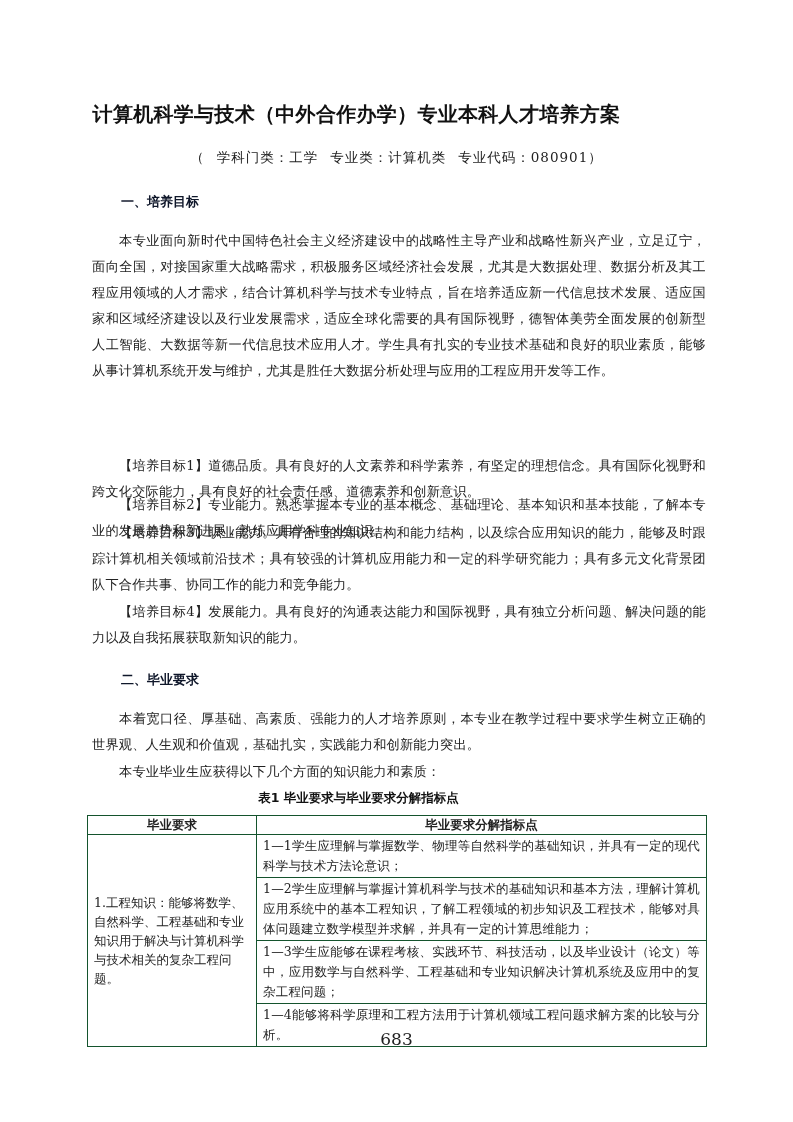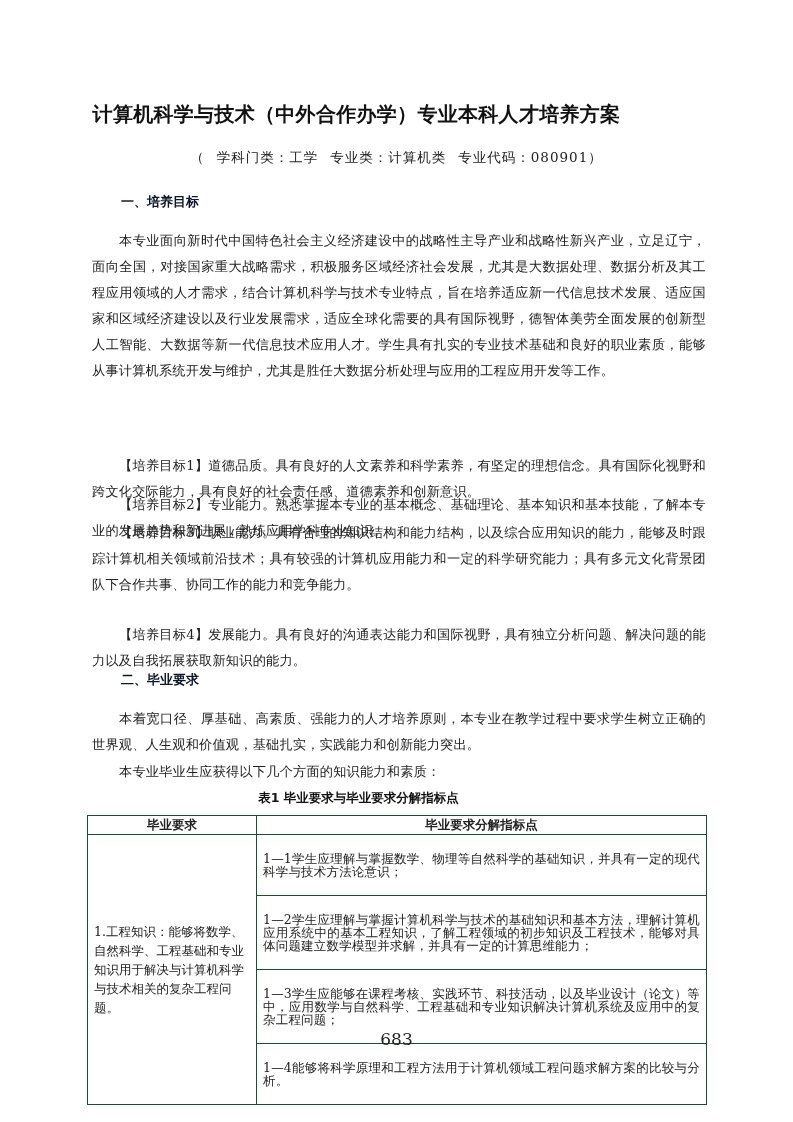--- a/index.html
+++ b/index.html
@@ -34,21 +34,21 @@
     }
     table.req {
       position: absolute; left: 87px; top: 815px; width: 620px;
       border-collapse: collapse; font-size: 12.5px; color: #222;
     }
     table.req th, table.req td { border: 1px solid #14532d; }
     table.req th {
       font-family: "DejaVu Sans", "Liberation Sans", sans-serif; font-weight: bold;
       font-size: 12.5px; height: 18px; padding: 0; text-align: center;
     }
-    table.req td { padding: 17px 6px; line-height: 13px; vertical-align: top; }
+    table.req td { padding: 1px 6px; line-height: 20px; vertical-align: top; }
     table.req td.req-cell { width: 156px; vertical-align: middle; line-height: 19px; padding: 0 6px; }
     table.req td.ind { text-align: justify; letter-spacing: 0.2px; }
     .page-num {
       position: absolute; left: 0; width: 793px; top: 1029px; text-align: center;
       font-size: 17px; color: #222;
     }
   </style>
 </head>
 <body>
 
@@ -60,21 +60,21 @@
     <span style="margin:0">（</span><span style="margin-left:12px">学科门类：工学</span><span>专业类：计算机类</span><span style="margin-right:0">专业代码：080901</span><span style="margin:0">）</span>
   </div>
 
   <div class="h2" style="top:193px;">一、培养目标</div>
 
   <div class="para" style="top:228px;">本专业面向新时代中国特色社会主义经济建设中的战略性主导产业和战略性新兴产业，立足辽宁，面向全国，对接国家重大战略需求，积极服务区域经济社会发展，尤其是大数据处理、数据分析及其工程应用领域的人才需求，结合计算机科学与技术专业特点，旨在培养适应新一代信息技术发展、适应国家和区域经济建设以及行业发展需求，适应全球化需要的具有国际视野，德智体美劳全面发展的创新型人工智能、大数据等新一代信息技术应用人才。学生具有扎实的专业技术基础和良好的职业素质，能够从事计算机系统开发与维护，尤其是胜任大数据分析处理与应用的工程应用开发等工作。</div>
 
   <div class="para" style="top:413px;margin-top:40px;">【培养目标1】道德品质。具有良好的人文素养和科学素养，有坚定的理想信念。具有国际化视野和跨文化交际能力，具有良好的社会责任感、道德素养和创新意识。</div>
   <div class="para" style="top:492px;">【培养目标2】专业能力。熟悉掌握本专业的基本概念、基础理论、基本知识和基本技能，了解本专业的发展趋势和新进展，熟练应用学科专业知识。</div>
   <div class="para" style="top:520px;">【培养目标3】职业能力。具有合理的知识结构和能力结构，以及综合应用知识的能力，能够及时跟踪计算机相关领域前沿技术；具有较强的计算机应用能力和一定的科学研究能力；具有多元文化背景团队下合作共事、协同工作的能力和竞争能力。</div>
-  <div class="para" style="top:622px;">【培养目标4】发展能力。具有良好的沟通表达能力和国际视野，具有独立分析问题、解决问题的能力以及自我拓展获取新知识的能力。</div>
+  <div class="para" style="top:599px;">【培养目标4】发展能力。具有良好的沟通表达能力和国际视野，具有独立分析问题、解决问题的能力以及自我拓展获取新知识的能力。</div>
 
   <div class="h2" style="top:671px;">二、毕业要求</div>
 
   <div class="para" style="top:706px;">本着宽口径、厚基础、高素质、强能力的人才培养原则，本专业在教学过程中要求学生树立正确的世界观、人生观和价值观，基础扎实，实践能力和创新能力突出。</div>
   <div class="para" style="top:759px;">本专业毕业生应获得以下几个方面的知识能力和素质：</div>
 
   <div class="caption">表1  毕业要求与毕业要求分解指标点</div>
 
   <table class="req">
     <thead>

